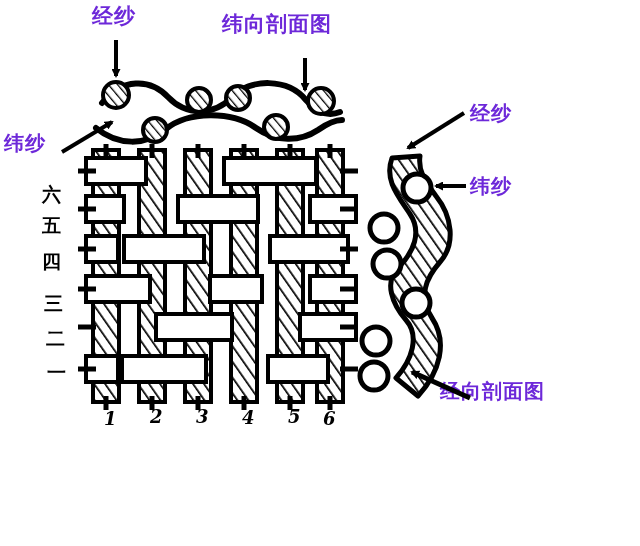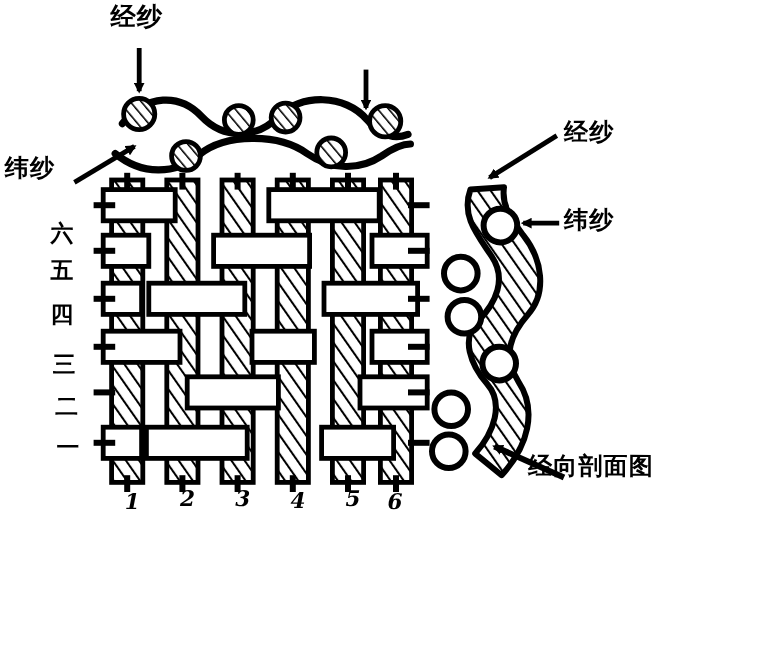--- a/index.html
+++ b/index.html
@@ -7,23 +7,23 @@
     width:640px;height:546px;
     background:#ffffff;
     font-family:"Liberation Sans","DejaVu Sans",sans-serif;
     color:#000;
     overflow:hidden;
     position:relative;
   }
   #stage{position:absolute;left:0;top:0;width:640px;height:546px;}
   .lbl{
     position:absolute;
-    font-family:Liberation Mono, monospace;
-    font-weight:700;
-    color:#000000;
+    font-family:Liberation Serif, serif;
+    font-weight:700;
+    color:#6d28d9;
     white-space:nowrap;
     line-height:1;
     letter-spacing:1px;
   }
   .lbl-20{font-size:20px;}
   .lbl-21{font-size:21px;}
   .caption{
     position:absolute;
     font-family:"DejaVu Sans","Liberation Sans",sans-serif;
     font-weight:700;
@@ -47,20 +47,21 @@
   svg{position:absolute;left:0;top:0;}
   .ink{fill:none;stroke:#000;}
 </style>
 </head>
 <body>
 
 <div id="stage">
 
   <div class="lbl lbl-21" style="left:92px;top:6px;">经纱</div>
 
+  <div class="lbl lbl-21" style="left:222px;top:14px;">纬向剖面图</div>
 
   <div class="lbl lbl-20" style="left:4px;top:133px;">纬纱</div>
 
   <div class="lbl lbl-20" style="left:470px;top:103px;">经纱</div>
 
   <div class="lbl lbl-20" style="left:470px;top:176px;">纬纱</div>
 
   <div class="lbl lbl-20" style="left:440px;top:381px;">经向剖面图</div>
 
 

